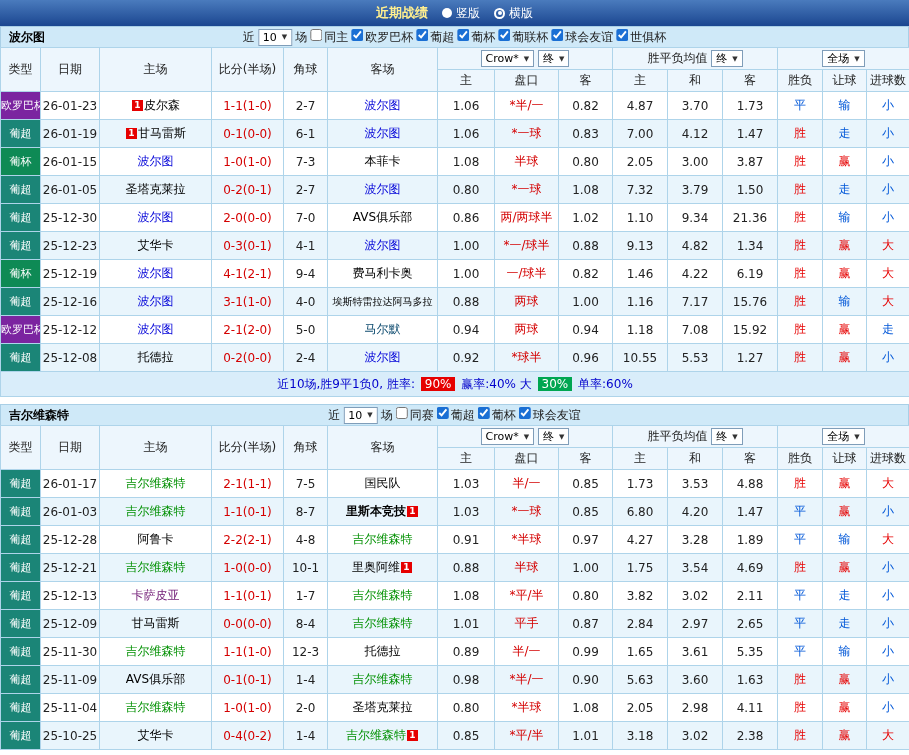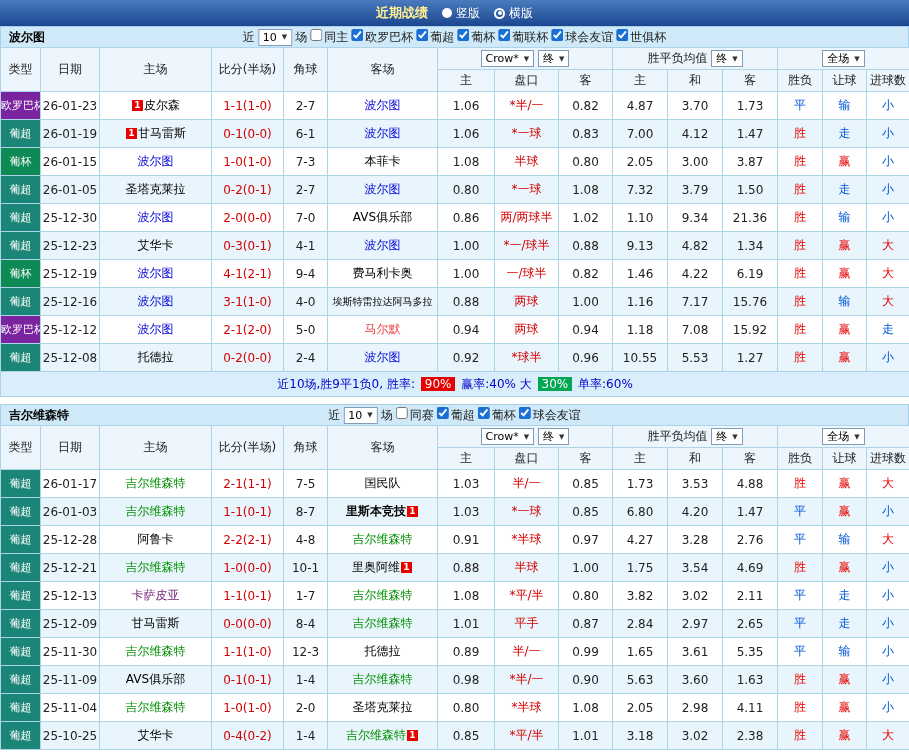--- a/index.html
+++ b/index.html
@@ -295,21 +295,21 @@
             <td style="color: rgb(230, 0, 0);">胜</td>
             <td style="color: rgb(0, 87, 216);">输</td>
             <td style="color: rgb(230, 0, 0);">大</td>
           </tr>
           <tr class="">
             <td class="type" style="background: rgb(123, 36, 160);">欧罗巴杯</td>
             <td>25-12-12</td>
             <td><span style="color: rgb(0, 0, 216); font-size: 12px;">波尔图</span></td>
             <td class="score">2-1(2-0)</td>
             <td>5-0</td>
-            <td><span style="color: #ef4444; font-size: 12px;">马尔默</span></td>
+            <td><span style="color: #0c4a6e; font-size: 12px;">马尔默</span></td>
             <td>0.94</td>
             <td class="line">两球</td>
             <td>0.94</td>
             <td>1.18</td>
             <td>7.08</td>
             <td>15.92</td>
             <td style="color: rgb(230, 0, 0);">胜</td>
             <td style="color: rgb(230, 0, 0);">赢</td>
             <td style="color: rgb(0, 87, 216);">走</td>
           </tr>
@@ -460,21 +460,21 @@
             <td>25-12-28</td>
             <td><span style="color: rgb(0, 0, 0); font-size: 12px;">阿鲁卡</span></td>
             <td class="score">2-2(2-1)</td>
             <td>4-8</td>
             <td><span style="color: rgb(0, 144, 0); font-size: 12px;">吉尔维森特</span></td>
             <td>0.91</td>
             <td class="line">*半球</td>
             <td>0.97</td>
             <td>4.27</td>
             <td>3.28</td>
-            <td>2.76</td>
+            <td>1.89</td>
             <td style="color: rgb(0, 87, 216);">平</td>
             <td style="color: rgb(0, 87, 216);">输</td>
             <td style="color: rgb(230, 0, 0);">大</td>
           </tr>
           <tr class="alt">
             <td class="type" style="background: rgb(27, 133, 119);">葡超</td>
             <td>25-12-21</td>
             <td><span style="color: rgb(0, 144, 0); font-size: 12px;">吉尔维森特</span></td>
             <td class="score">1-0(0-0)</td>
             <td>10-1</td>

